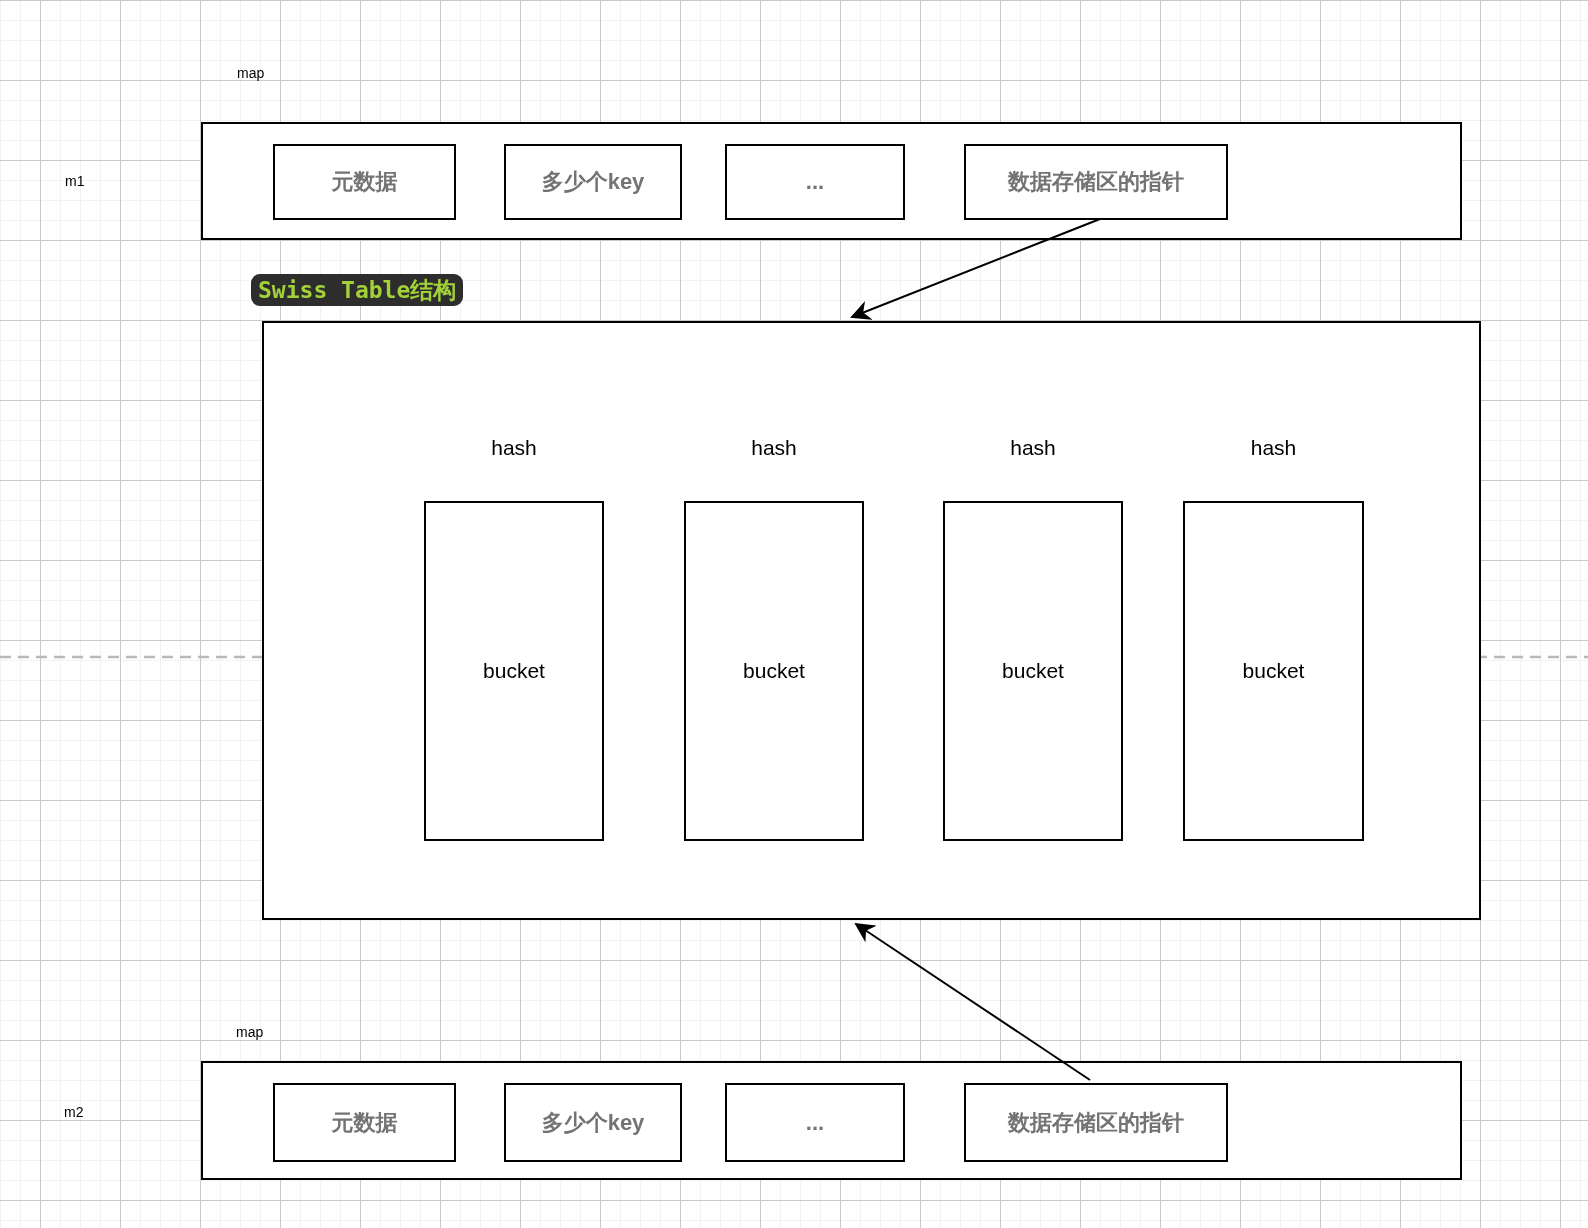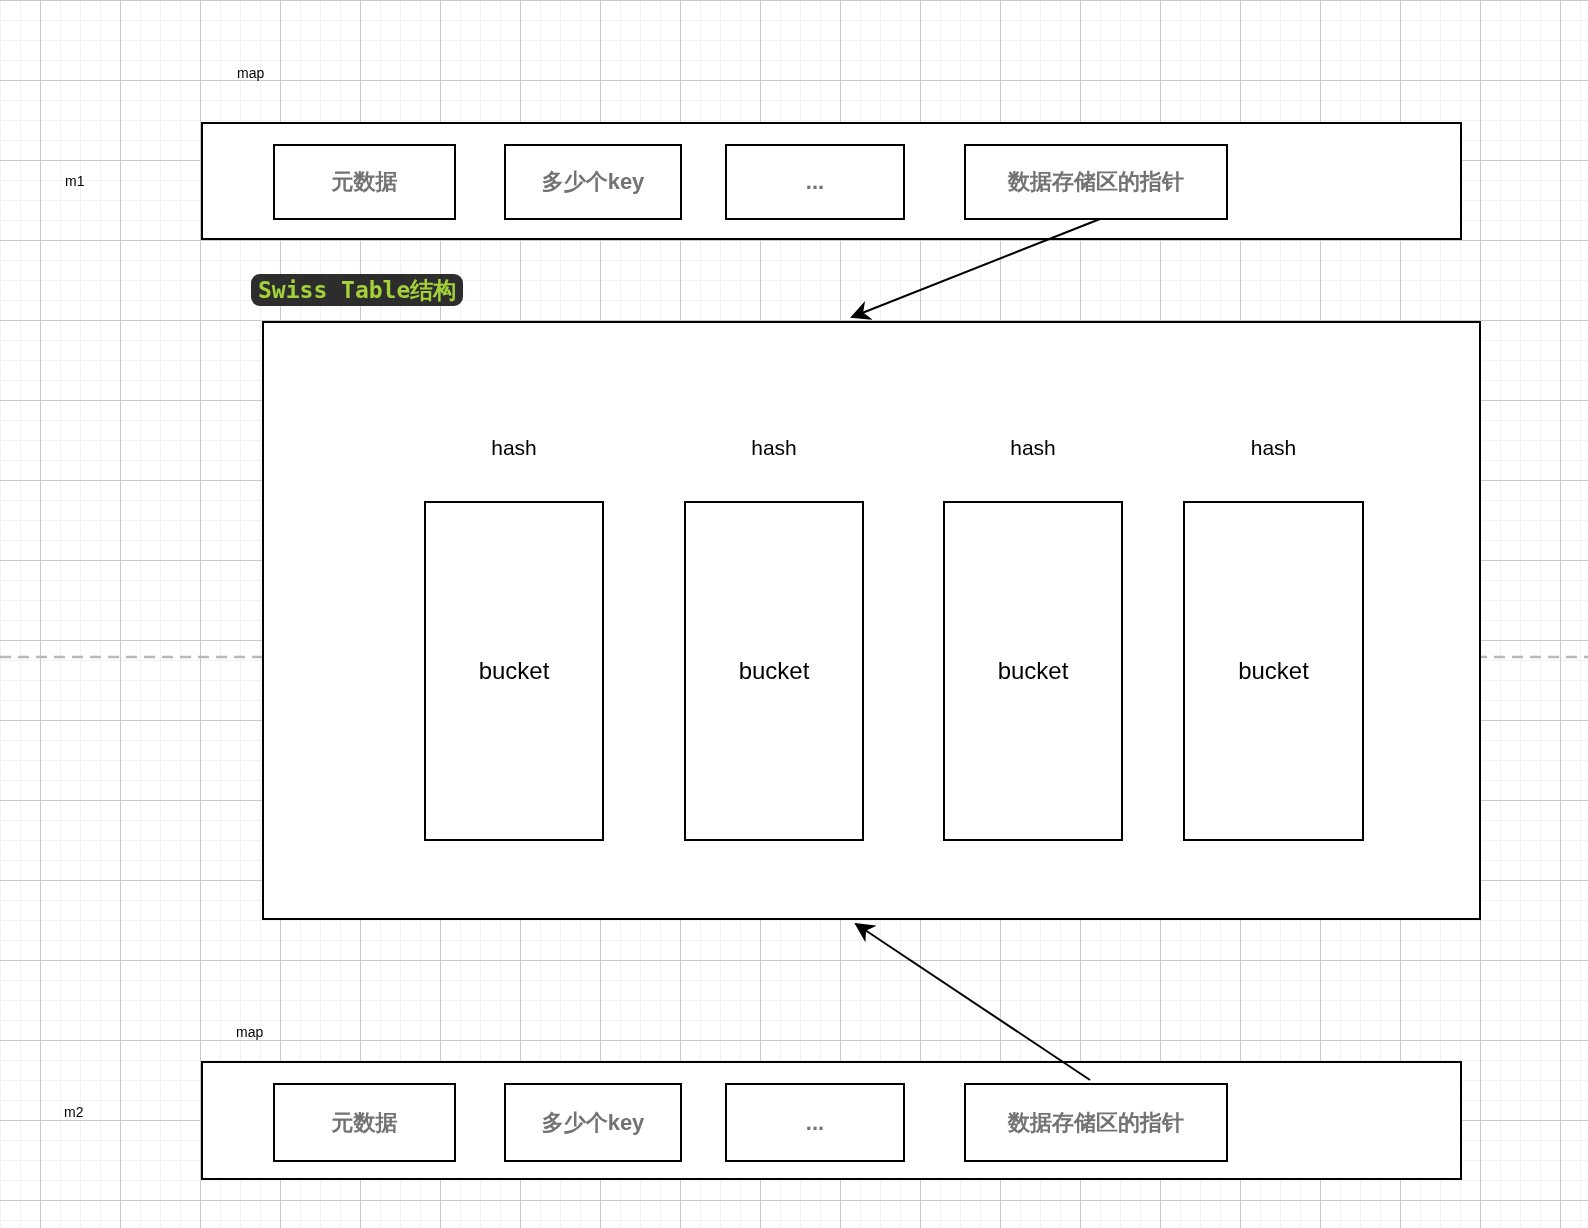--- a/index.html
+++ b/index.html
@@ -69,21 +69,21 @@
     color: #000000;
   }
   .bucket {
     position: absolute;
     background: #ffffff;
     border: 2px solid #000000;
     box-sizing: border-box;
     display: flex;
     align-items: center;
     justify-content: center;
-    font-size: 24px;
+    font-size: 21px;
     color: #000000;
   }
   .swiss-title {
     position: absolute;
     z-index: 2;
     left: 251px;
     top: 274px;
     height: 32px;
     line-height: 32px;
     padding: 0 7px;

